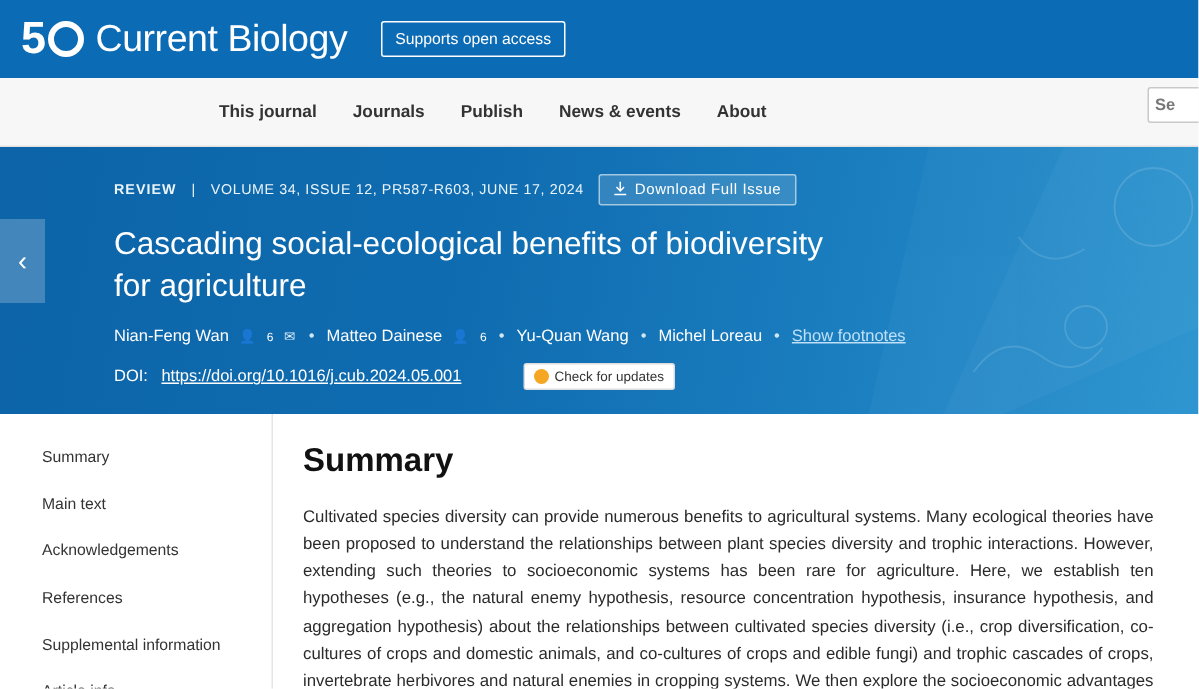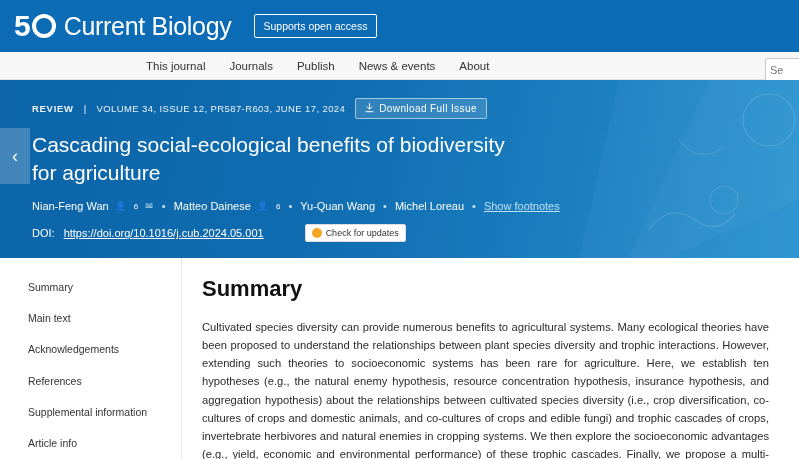--- a/index.html
+++ b/index.html
@@ -50,26 +50,27 @@
     margin-left: 22px;
     border: 1px solid #ffffff;
     color: #ffffff;
     font-size: 10.5px;
     padding: 5px 9px;
     border-radius: 2px;
     white-space: nowrap;
   }
   
   .navbar {
-    height: 28px;
+    height: 46px;
     background: #f7f7f7;
     border-bottom: 1px solid #e2e2e2;
     display: flex;
     align-items: center;
     position: relative;
+    font-weight: bold;
   }
   .navitems {
     display: flex;
     gap: 24px;
     margin-left: 146px;
     align-items: center;
   }
   .navitems a {
     font-size: 11.5px;
     color: #333;
@@ -100,21 +101,21 @@
     overflow: hidden;
   }
   .hero-deco {
     position: absolute;
     right: 0; top: 0;
     width: 330px; height: 178px;
     opacity: 0.30;
   }
   .hero-inner {
     position: relative;
-    padding: 18px 40px 0 32px;
+    padding: 18px 40px 0 76px;
     z-index: 2;
   }
   .meta-line {
     display: flex;
     align-items: center;
     gap: 10px;
     font-size: 9.5px;
     color: #eaf4fb;
     letter-spacing: 0.4px;
   }

